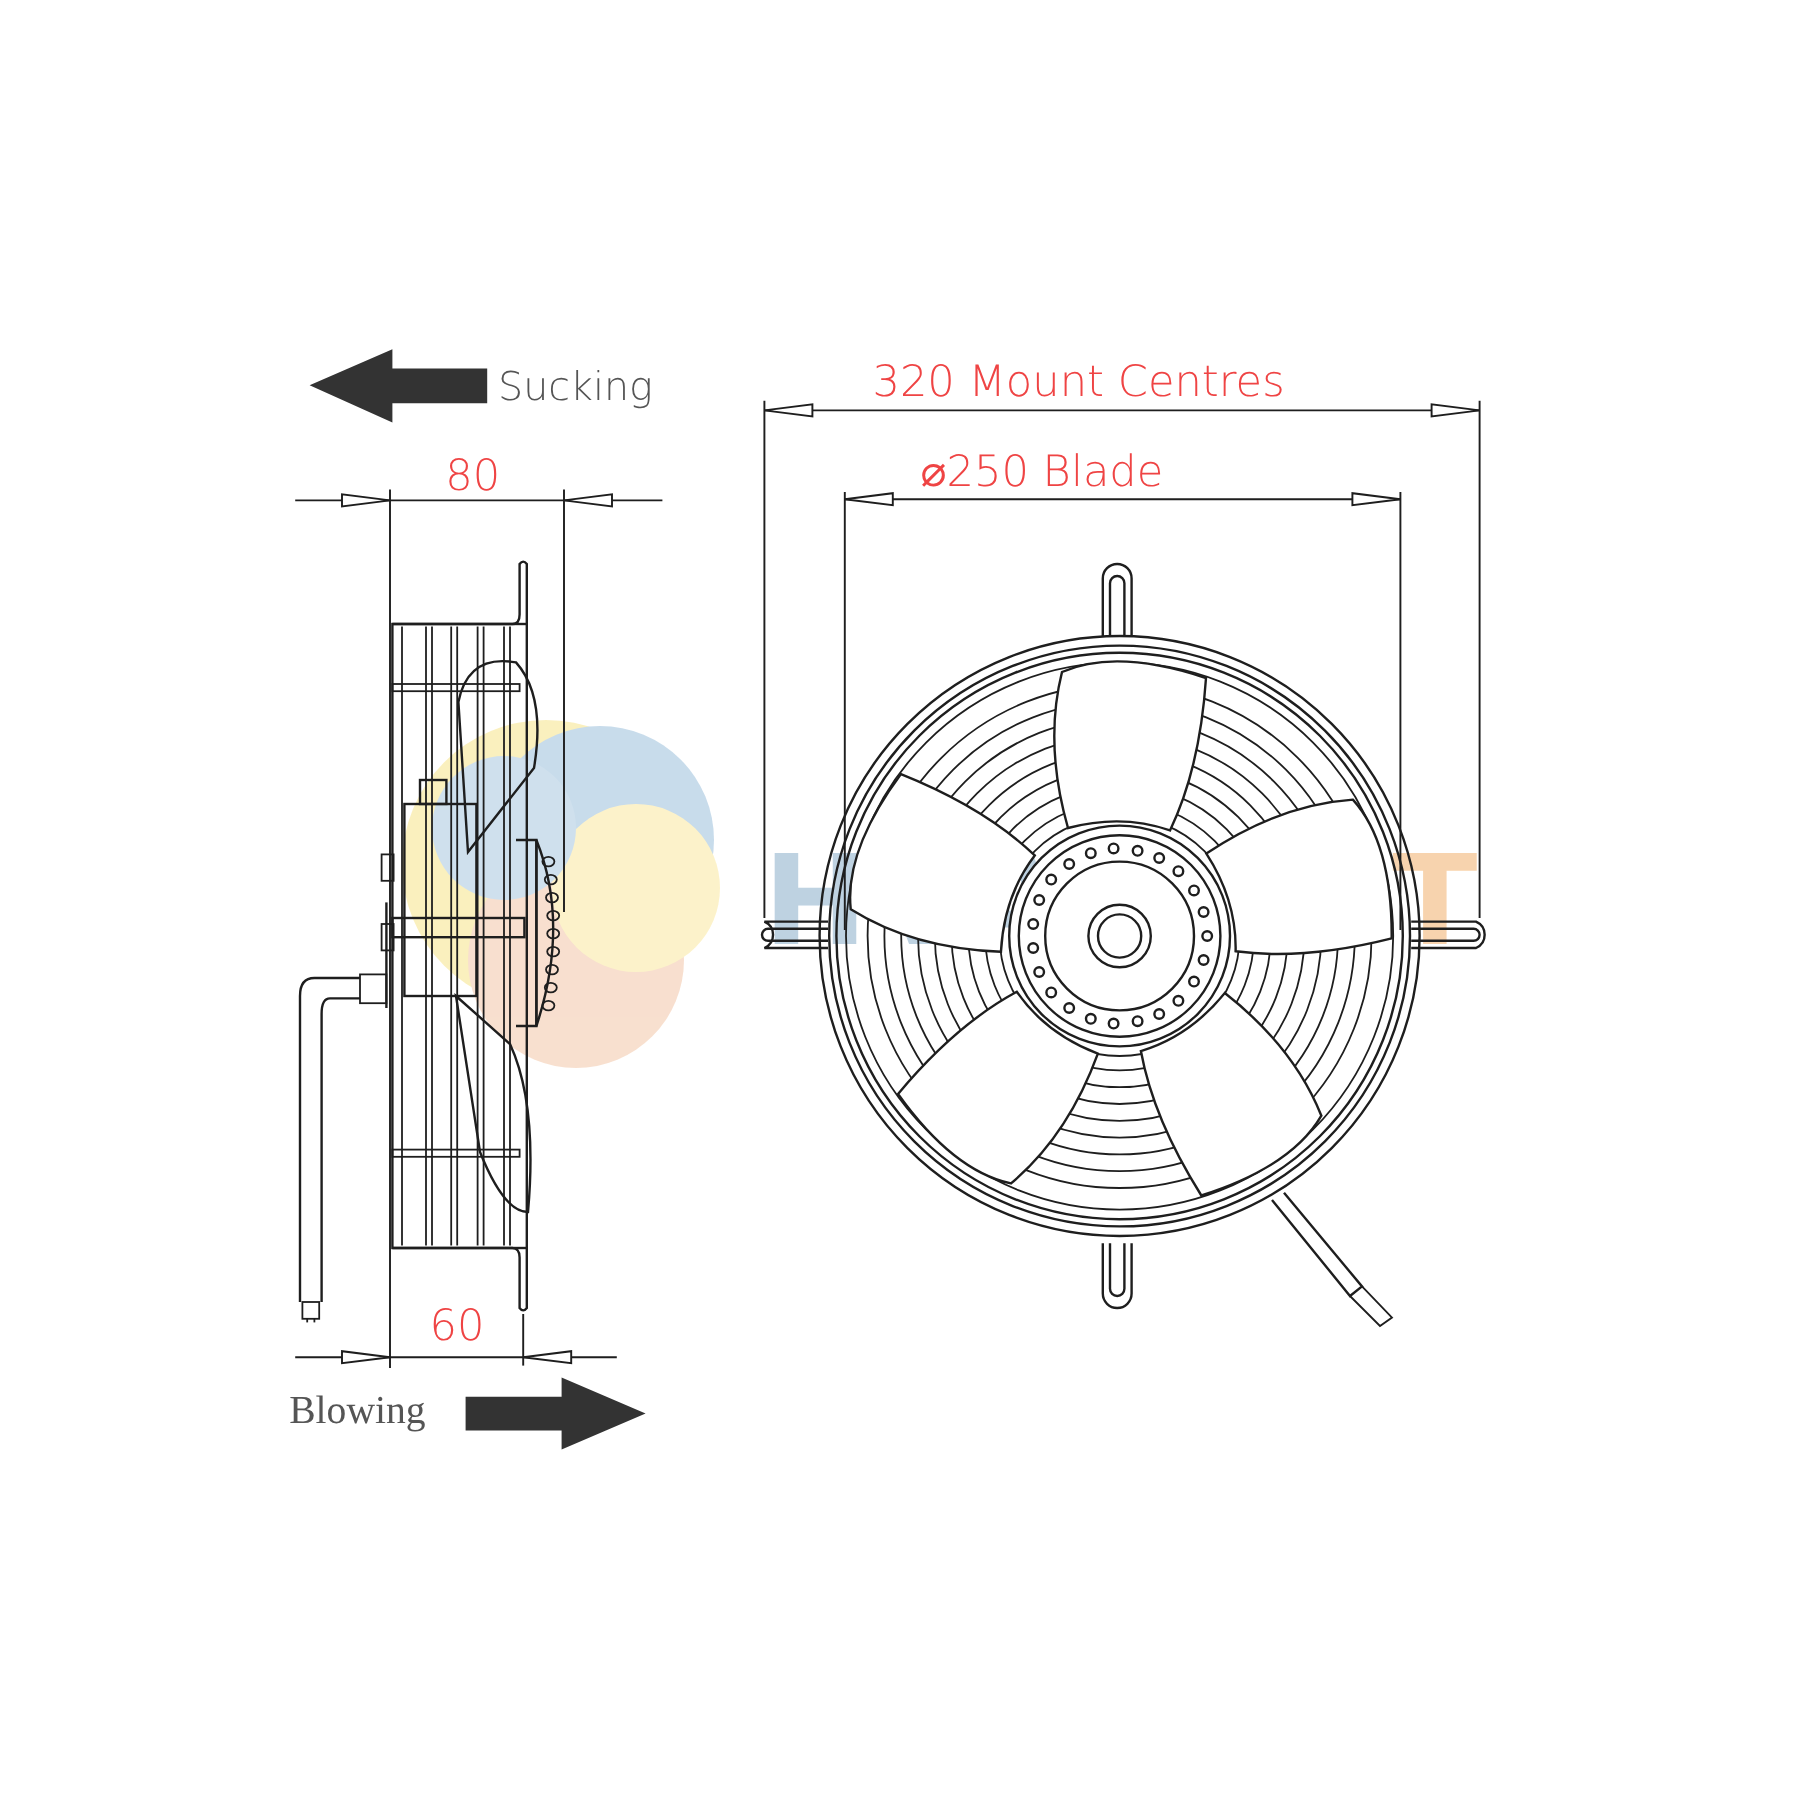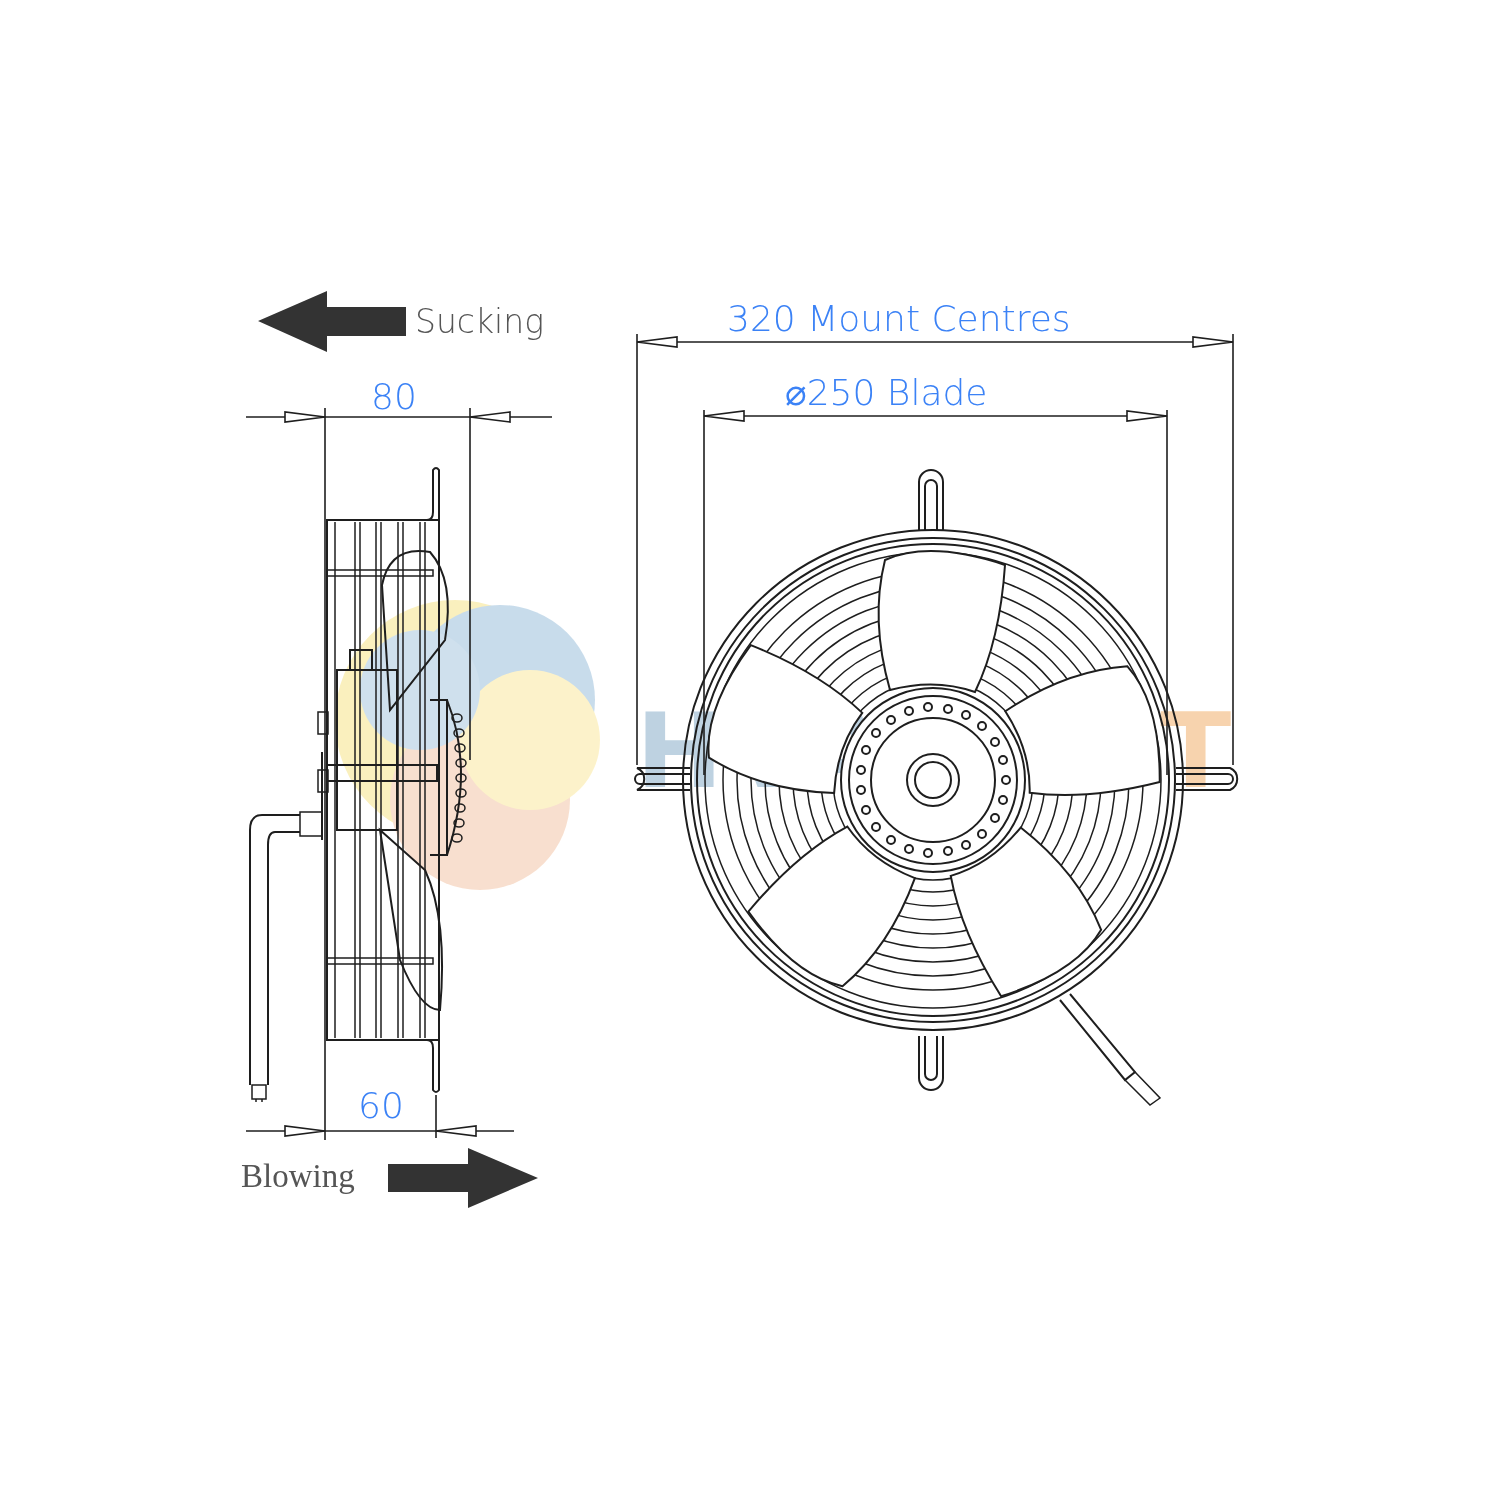--- a/index.html
+++ b/index.html
@@ -6,21 +6,21 @@
   body { width: 1500px; height: 1500px; position: relative; overflow: hidden;
          font-family: "DejaVu Sans", sans-serif; }
   svg { position: absolute; left: 0; top: 0; }
   .ln { fill: none; stroke: #1e1e1e; stroke-width: 2; }
   .lt { fill: none; stroke: #1e1e1e; stroke-width: 1.5; }
   .fl { fill: #ffffff; stroke: #1e1e1e; stroke-width: 2; }
   .dim { fill: none; stroke: #1e1e1e; stroke-width: 1.6; }
   .ah { fill: #ffffff; stroke: #1e1e1e; stroke-width: 1.6; }
   .lbl { position: absolute; font-family: "DejaVu Sans", sans-serif; font-weight: 300;
          letter-spacing: 0px; white-space: nowrap; }
-  .dimtxt { color: #3b82f6; font-size: 36px; }
+  .dimtxt { color: #ef4444; font-size: 36px; }
   .flowtxt { color: #555555; font-size: 33px; }
   .wm { position: absolute; font-family: "DejaVu Sans", sans-serif; font-weight: bold;
         font-size: 104px; letter-spacing: 6px; white-space: nowrap; }
 </style>
 </head>
 <body>
 
 <svg width="1500" height="1500">
   <g opacity="0.55">
     <circle cx="455" cy="720" r="120" fill="#f7e48a"></circle>
@@ -203,15 +203,15 @@
     <circle class="ln" cx="933" cy="780" r="18"></circle>
   </g>
 </svg>
 
 <div class="lbl flowtxt" style="left:415px; top:302px;text-align:right;">Sucking</div>
 <div class="lbl dimtxt" style="left:371px; top:376px;">80</div>
 <div class="lbl dimtxt" style="left:358px; top:1085px;text-align:right;">60</div>
 <div class="lbl flowtxt" style="left:241px; top:1158px;font-family:Liberation Serif, serif;">Blowing</div>
 
 <div class="lbl dimtxt" style="left:727px; top:298px;">320 Mount Centres</div>
-<div class="lbl dimtxt" style="left:785px; top:372px;">
+<div class="lbl dimtxt" style="left:767px; top:372px;">
   <span style="font-weight:200;">⌀</span><span>250 Blade</span>
 </div>
 
 </body></html>

